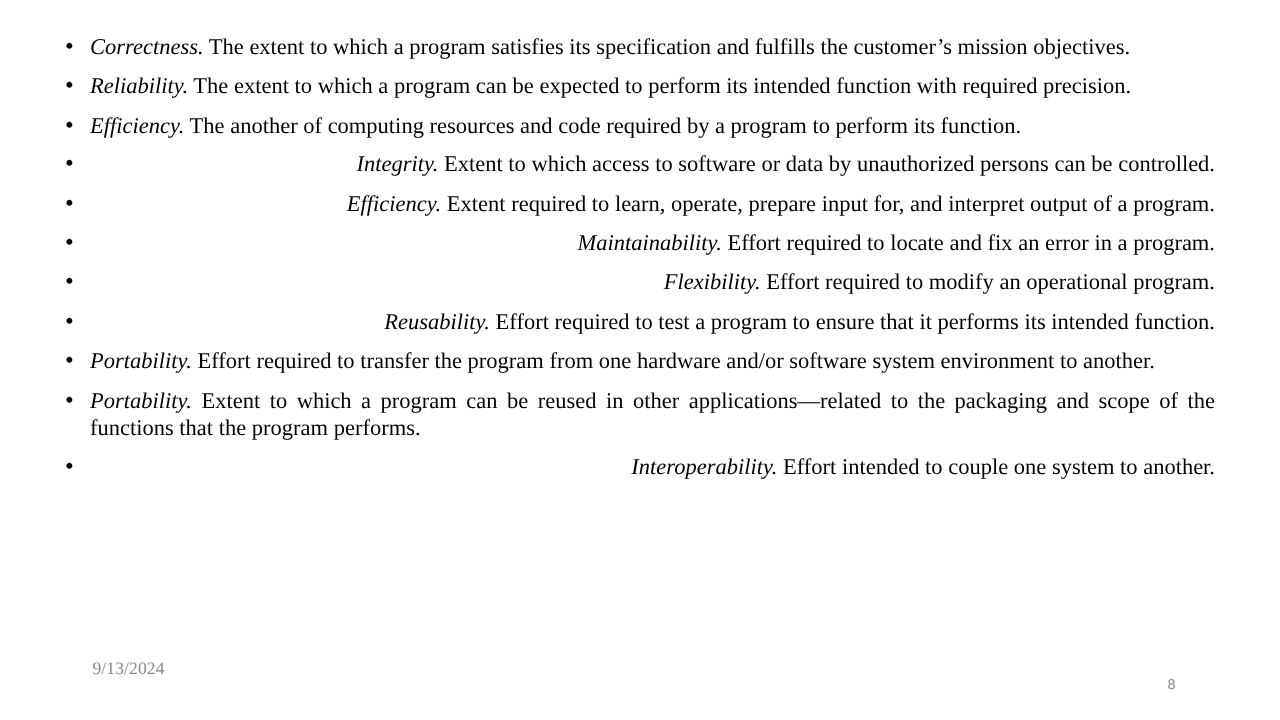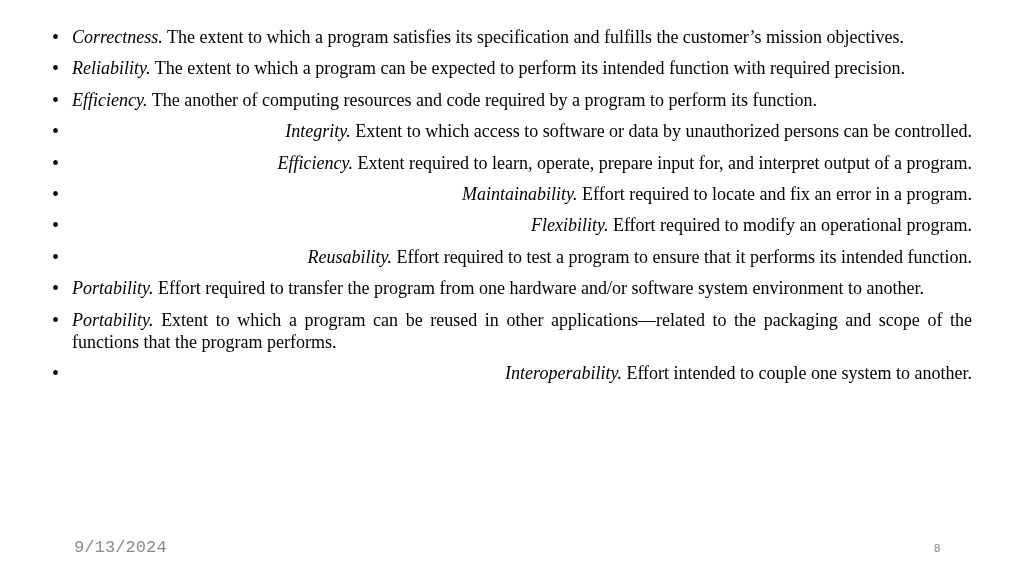--- a/index.html
+++ b/index.html
@@ -47,23 +47,23 @@
   }
   .bullet-text.nowrapjust {
     text-align: right;
   }
   .term {
     font-style: italic;
   }
   #footer-date {
     position: absolute;
     left: 74px;
-    top: 541px;
-    font-family: Liberation Mono, monospace;
-    font-size: 17px;
+    top: 529px;
+    font-family: Liberation Serif, serif;
+    font-size: 14px;
     line-height: 14px;
     color: #898989;
     letter-spacing: 0.1px;
   }
   #footer-page {
     position: absolute;
     left: 934px;
     top: 541px;
     font-family: "Liberation Sans", "DejaVu Sans", sans-serif;
     font-size: 11.5px;

